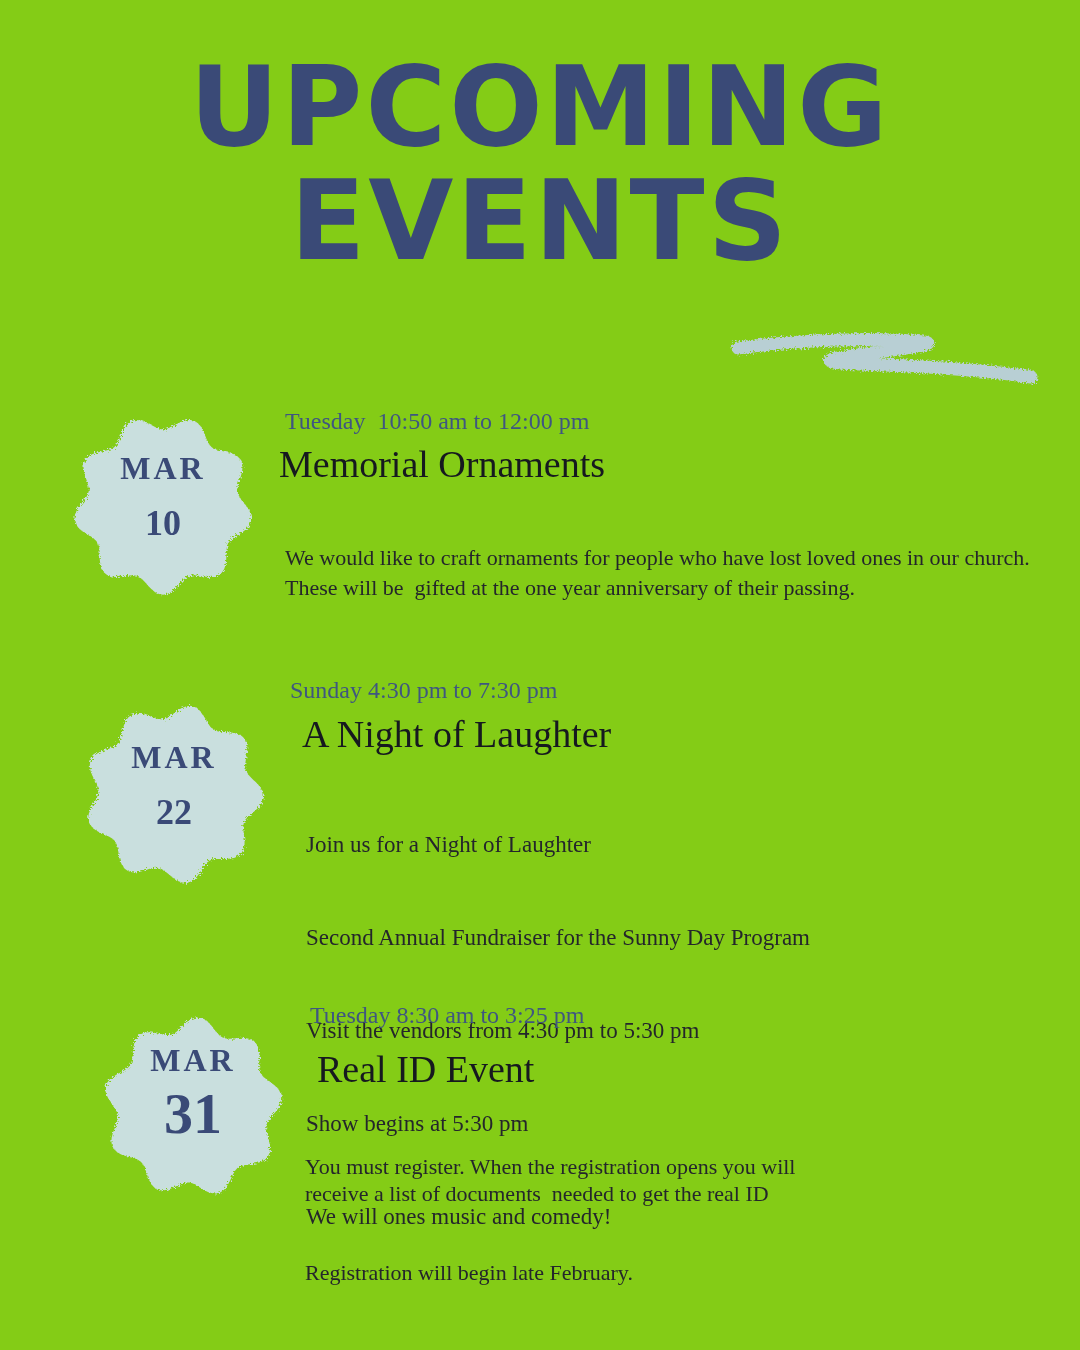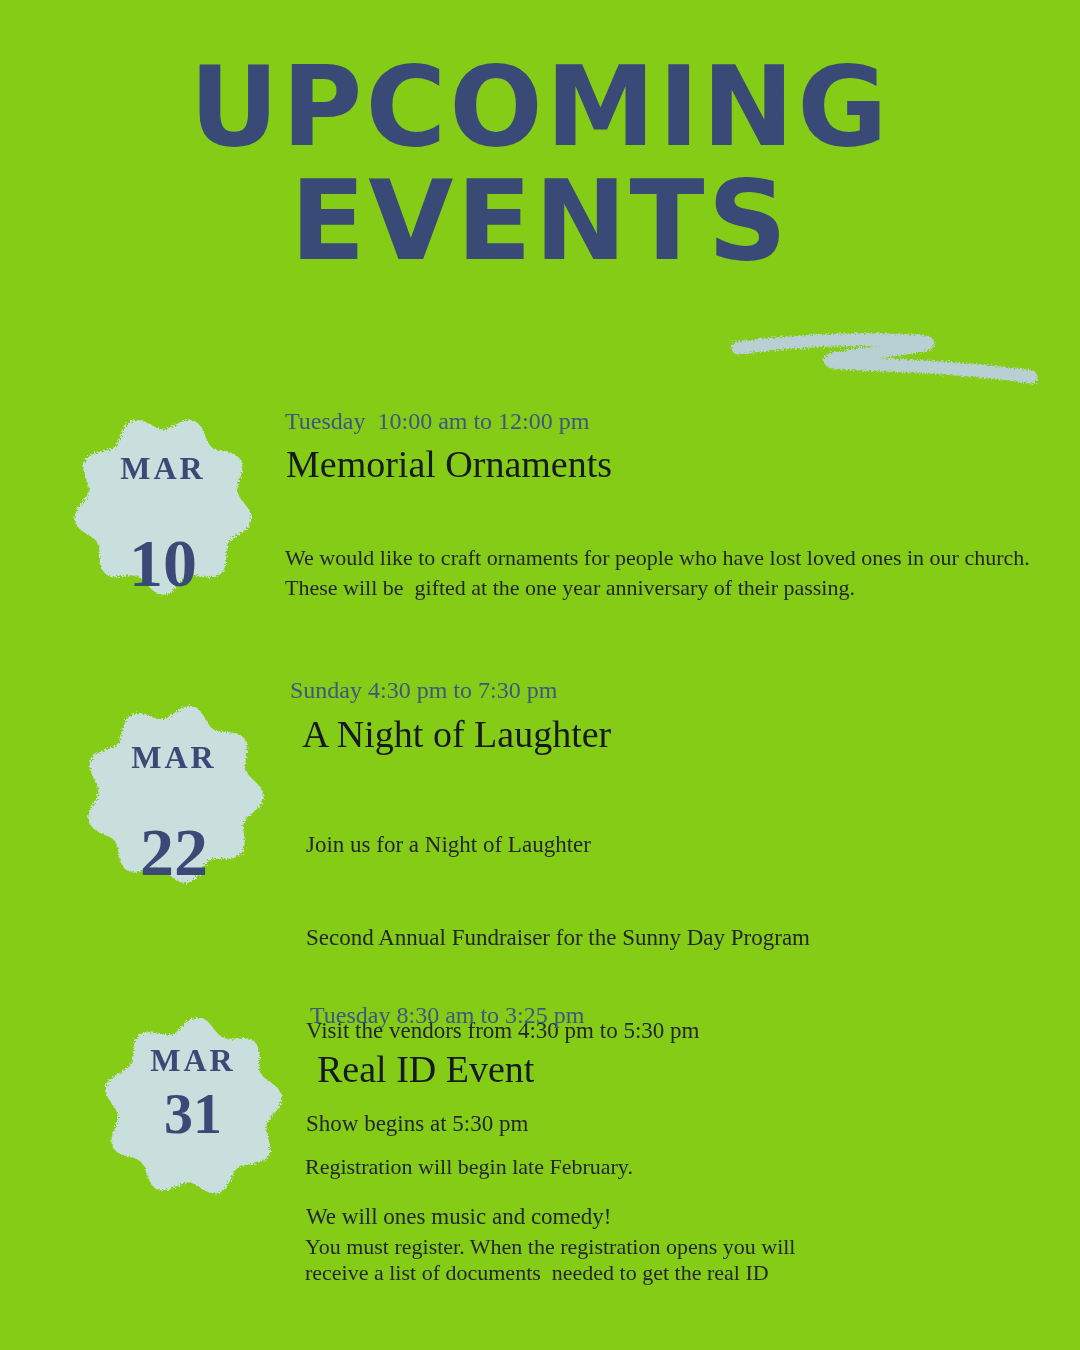--- a/index.html
+++ b/index.html
@@ -13,37 +13,37 @@
     font-size:110px;line-height:114px;letter-spacing:3px;color:#3a4a77;
   }
   .scribble{position:absolute;left:728px;top:327px;width:312px;height:64px;}
   .badge{position:absolute;width:190px;height:190px;}
   .badge svg{position:absolute;left:0;top:0;width:100%;height:100%;}
   .badge .month{
     position:absolute;left:0;right:0;top:40px;text-align:center;
     font-weight:bold;font-size:32px;letter-spacing:3px;color:#3a4a77;
   }
   .badge .day{
-    position:absolute;left:0;right:0;top:114px;text-align:center;
-    font-weight:bold;font-size:68px;color:#3a4a77;
+    position:absolute;left:0;right:0;top:92px;text-align:center;
+    font-weight:bold;font-size:36px;color:#3a4a77;
   }
   #badge-3 .month{top:30px;}
   #badge-3 .day{top:68px;font-size:58px;}
   .date{
     position:absolute;font-size:24px;color:#3f5681;white-space:pre-wrap;
   }
   .etitle{
     position:absolute;font-size:38px;color:#16191f;
   }
   .ebody{
     position:absolute;color:#24262b;white-space:pre-wrap;
   }
   #badge-1{left:68px;top:410px;}
   #date-1{left:285px;top:408px;}
-  #title-1{left:286px;top:442px;}
+  #title-1{left:279px;top:442px;}
   #body-1{left:285px;top:483px;width:778px;font-size:22px;line-height:30px;}
   #badge-2{left:79px;top:699px;}
   #date-2{left:290px;top:677px;}
   #title-2{left:302px;top:712px;}
   #body-2{left:306px;top:767px;width:640px;font-size:23px;line-height:31px;}
   #badge-3{left:98px;top:1012px;}
   #date-3{left:310px;top:1002px;}
   #title-3{left:317px;top:1047px;}
   #body-3{left:305px;top:1101px;width:502px;font-size:22px;line-height:26.5px;}
 </style>
@@ -70,21 +70,21 @@
     <path d="M10,21 C70,13 150,10 196,15 C216,17.5 152,24 110,31 C96,33.5 100,36 131,37 C192,39 252,42 303,50" fill="none" stroke-width="13" stroke-linecap="round" stroke-linejoin="round" filter="url(#rough)" stroke="#b8cfd4"></path>
   </svg>
 
   <div class="badge" id="badge-1">
     <svg viewBox="0 0 200 200">
       <path class="scallop" filter="url(#rough)" fill="#c9dfde" d="M187.0,100.0L189.9,104.0L192.0,108.3L193.2,112.6L193.0,116.9L191.4,120.9L188.6,124.5L184.9,127.6L180.8,130.3L176.7,132.8L173.1,135.2L170.2,137.8L168.3,140.8L167.2,144.4L166.8,148.5L166.7,153.2L166.5,158.1L165.9,163.0L164.4,167.4L162.1,171.1L158.8,173.7L154.7,175.3L150.0,175.8L145.1,175.5L140.3,174.9L135.7,174.2L131.6,173.9L127.9,174.5L124.7,176.0L121.6,178.4L118.6,181.6L115.5,185.3L112.0,188.8L108.3,191.8L104.2,193.8L100.0,194.5L95.8,193.8L91.7,191.8L88.0,188.8L84.5,185.3L81.4,181.6L78.4,178.4L75.3,176.0L72.1,174.5L68.4,173.9L64.3,174.2L59.7,174.9L54.9,175.5L50.0,175.8L45.3,175.3L41.2,173.7L37.9,171.1L35.6,167.4L34.1,163.0L33.5,158.1L33.3,153.2L33.2,148.5L32.8,144.4L31.7,140.8L29.8,137.8L26.9,135.2L23.3,132.8L19.2,130.3L15.1,127.6L11.4,124.5L8.6,120.9L7.0,116.9L6.8,112.6L8.0,108.3L10.1,104.0L13.0,100.0L16.0,96.2L18.7,92.7L20.7,89.3L21.8,85.8L21.8,82.1L20.9,78.2L19.5,73.8L17.9,69.2L16.7,64.4L16.3,59.7L17.0,55.3L18.9,51.6L22.0,48.5L26.0,46.3L30.7,44.7L35.5,43.6L40.1,42.7L44.2,41.6L47.6,40.0L50.3,37.7L52.4,34.5L54.2,30.6L55.9,26.2L57.8,21.6L60.2,17.4L63.2,13.9L66.8,11.6L70.9,10.5L75.4,10.7L79.9,12.0L84.4,14.1L88.7,16.4L92.7,18.5L96.4,20.0L100.0,20.5L103.6,20.0L107.3,18.5L111.3,16.4L115.6,14.1L120.1,12.0L124.6,10.7L129.1,10.5L133.2,11.6L136.8,13.9L139.8,17.4L142.2,21.6L144.1,26.2L145.8,30.6L147.6,34.5L149.7,37.7L152.4,40.0L155.8,41.6L159.9,42.7L164.5,43.6L169.3,44.7L174.0,46.3L178.0,48.5L181.1,51.6L183.0,55.3L183.7,59.7L183.3,64.4L182.1,69.2L180.5,73.8L179.1,78.2L178.2,82.1L178.2,85.8L179.3,89.3L181.3,92.7L184.0,96.2L187.0,100.0Z"></path>
     </svg>
     <div class="month">MAR</div>
     <div class="day">10</div>
   </div>
-  <div class="date" id="date-1">Tuesday  10:00 am to 12:00 pm</div>
+  <div class="date" id="date-1">Tuesday  10:50 am to 12:00 pm</div>
   <div class="etitle" id="title-1">Memorial Ornaments</div>
   <div class="ebody" id="body-1">
     <div>We would like to craft ornaments for people who have lost loved ones in our church.  These will be  gifted at the one year anniversary of their passing.</div>
   </div>
 
   <div class="badge" id="badge-2">
     <svg viewBox="0 0 200 200">
       <path class="scallop" filter="url(#rough)" fill="#c9dfde" d="M194.2,100.0L194.3,104.2L193.1,108.4L190.6,112.3L187.3,115.8L183.5,119.1L179.9,122.0L176.8,125.0L174.5,128.0L173.3,131.3L172.9,135.1L173.2,139.4L173.8,144.1L174.3,149.0L174.2,153.9L173.2,158.4L171.1,162.2L168.0,165.1L164.0,167.0L159.4,168.0L154.5,168.3L149.6,168.3L145.1,168.3L141.1,168.8L137.7,170.0L134.8,172.2L132.2,175.2L129.6,179.0L127.0,183.1L124.0,187.0L120.6,190.3L116.8,192.6L112.7,193.6L108.4,193.2L104.1,191.6L100.0,189.0L96.1,185.9L92.5,182.8L89.1,180.2L85.8,178.4L82.3,177.6L78.5,177.8L74.4,178.8L69.9,180.2L65.2,181.5L60.3,182.3L55.7,182.3L51.6,181.1L48.1,178.6L45.4,175.1L43.5,170.8L42.3,166.0L41.5,161.2L40.7,156.7L39.6,152.8L37.8,149.6L35.3,147.0L31.9,144.9L27.9,143.1L23.4,141.2L19.0,139.0L15.0,136.3L12.0,133.0L10.1,129.2L9.6,124.9L10.4,120.5L12.1,116.0L14.4,111.6L16.9,107.5L18.9,103.6L20.2,100.0L20.5,96.4L19.8,92.8L18.2,88.9L16.1,84.8L13.9,80.3L12.2,75.8L11.3,71.2L11.6,66.8L13.3,62.9L16.1,59.6L20.0,56.9L24.4,54.9L29.0,53.2L33.4,51.6L37.1,49.9L40.1,47.7L42.3,44.8L43.8,41.2L44.9,36.9L46.0,32.3L47.3,27.5L49.2,23.1L51.8,19.4L55.2,16.8L59.3,15.4L63.8,15.2L68.5,16.1L73.2,17.6L77.7,19.3L81.9,20.7L85.7,21.4L89.3,21.2L92.8,19.9L96.3,17.8L100.0,15.0L103.9,12.1L108.1,9.5L112.5,7.8L116.8,7.2L121.0,8.0L124.8,10.1L128.2,13.3L131.0,17.3L133.5,21.5L135.8,25.6L138.2,29.1L140.8,31.7L143.9,33.4L147.7,34.4L152.0,34.8L156.8,35.0L161.7,35.4L166.4,36.5L170.6,38.3L173.9,41.1L176.1,44.7L177.1,49.1L177.2,53.9L176.6,58.8L175.7,63.5L175.0,67.9L174.9,71.9L175.6,75.4L177.3,78.7L180.0,81.7L183.3,84.9L186.9,88.2L190.2,91.9L192.8,95.8L194.2,100.0Z"></path>
     </svg>
     <div class="month">MAR</div>
@@ -103,17 +103,17 @@
   <div class="badge" id="badge-3">
     <svg viewBox="0 0 200 200">
       <path class="scallop" filter="url(#rough)" fill="#c9dfde" d="M190.9,100.0L187.9,103.9L184.7,107.6L181.6,111.1L179.1,114.4L177.5,117.7L177.0,121.2L177.4,125.1L178.4,129.4L179.7,134.1L180.7,138.9L181.2,143.7L180.6,148.2L178.9,152.1L176.0,155.2L172.1,157.5L167.5,159.0L162.7,159.9L157.9,160.5L153.5,161.3L149.8,162.4L146.7,164.3L144.3,167.1L142.2,170.7L140.3,174.8L138.2,179.3L135.7,183.5L132.7,187.1L129.1,189.7L125.1,191.0L120.8,190.9L116.3,189.7L111.9,187.6L107.7,185.0L103.7,182.5L100.0,180.6L96.4,179.5L92.8,179.4L89.1,180.4L85.1,182.1L80.8,184.1L76.2,186.1L71.6,187.4L67.1,187.8L62.9,186.9L59.2,184.7L56.2,181.4L53.9,177.2L52.1,172.6L50.6,168.0L49.1,163.8L47.4,160.2L45.1,157.5L42.0,155.4L38.2,154.0L33.8,152.8L29.1,151.5L24.4,149.9L20.3,147.6L17.0,144.6L14.9,141.0L14.1,136.7L14.4,132.1L15.6,127.4L17.4,122.8L19.2,118.4L20.5,114.4L21.1,110.7L20.6,107.1L19.2,103.6L16.9,100.0L14.1,96.1L11.4,92.0L9.2,87.7L7.9,83.3L7.9,79.0L9.3,75.0L11.9,71.4L15.5,68.3L19.7,65.7L24.0,63.4L27.9,61.2L31.2,58.9L33.7,56.2L35.2,52.9L36.0,49.0L36.5,44.5L36.9,39.7L37.6,34.8L39.1,30.2L41.3,26.4L44.5,23.6L48.4,21.9L53.0,21.3L57.8,21.6L62.7,22.5L67.3,23.5L71.6,24.2L75.4,24.2L78.8,23.3L82.0,21.3L85.2,18.5L88.5,15.1L92.1,11.7L95.9,8.7L100.0,6.6L104.2,5.7L108.4,6.1L112.5,8.0L116.2,10.9L119.5,14.5L122.5,18.3L125.4,21.9L128.2,24.9L131.2,26.9L134.7,27.9L138.7,28.2L143.1,27.9L147.9,27.4L152.9,27.2L157.6,27.8L161.9,29.2L165.3,31.7L167.8,35.2L169.2,39.5L169.8,44.3L169.9,49.2L169.7,54.0L169.7,58.4L170.3,62.2L171.7,65.5L174.1,68.3L177.3,71.0L181.1,73.6L185.1,76.5L188.8,79.7L191.7,83.4L193.5,87.3L193.9,91.5L193.0,95.8L190.9,100.0Z"></path>
     </svg>
     <div class="month">MAR</div>
     <div class="day">31</div>
   </div>
   <div class="date" id="date-3">Tuesday 8:30 am to 3:25 pm</div>
   <div class="etitle" id="title-3">Real ID Event</div>
   <div class="ebody" id="body-3">
+    <div>You must register. When the registration opens you will receive a list of documents  needed to get the real ID</div>
     <div>Registration will begin late February.</div>
-    <div>You must register. When the registration opens you will receive a list of documents  needed to get the real ID</div>
   </div>
 
 </div>
 
 </body></html>

